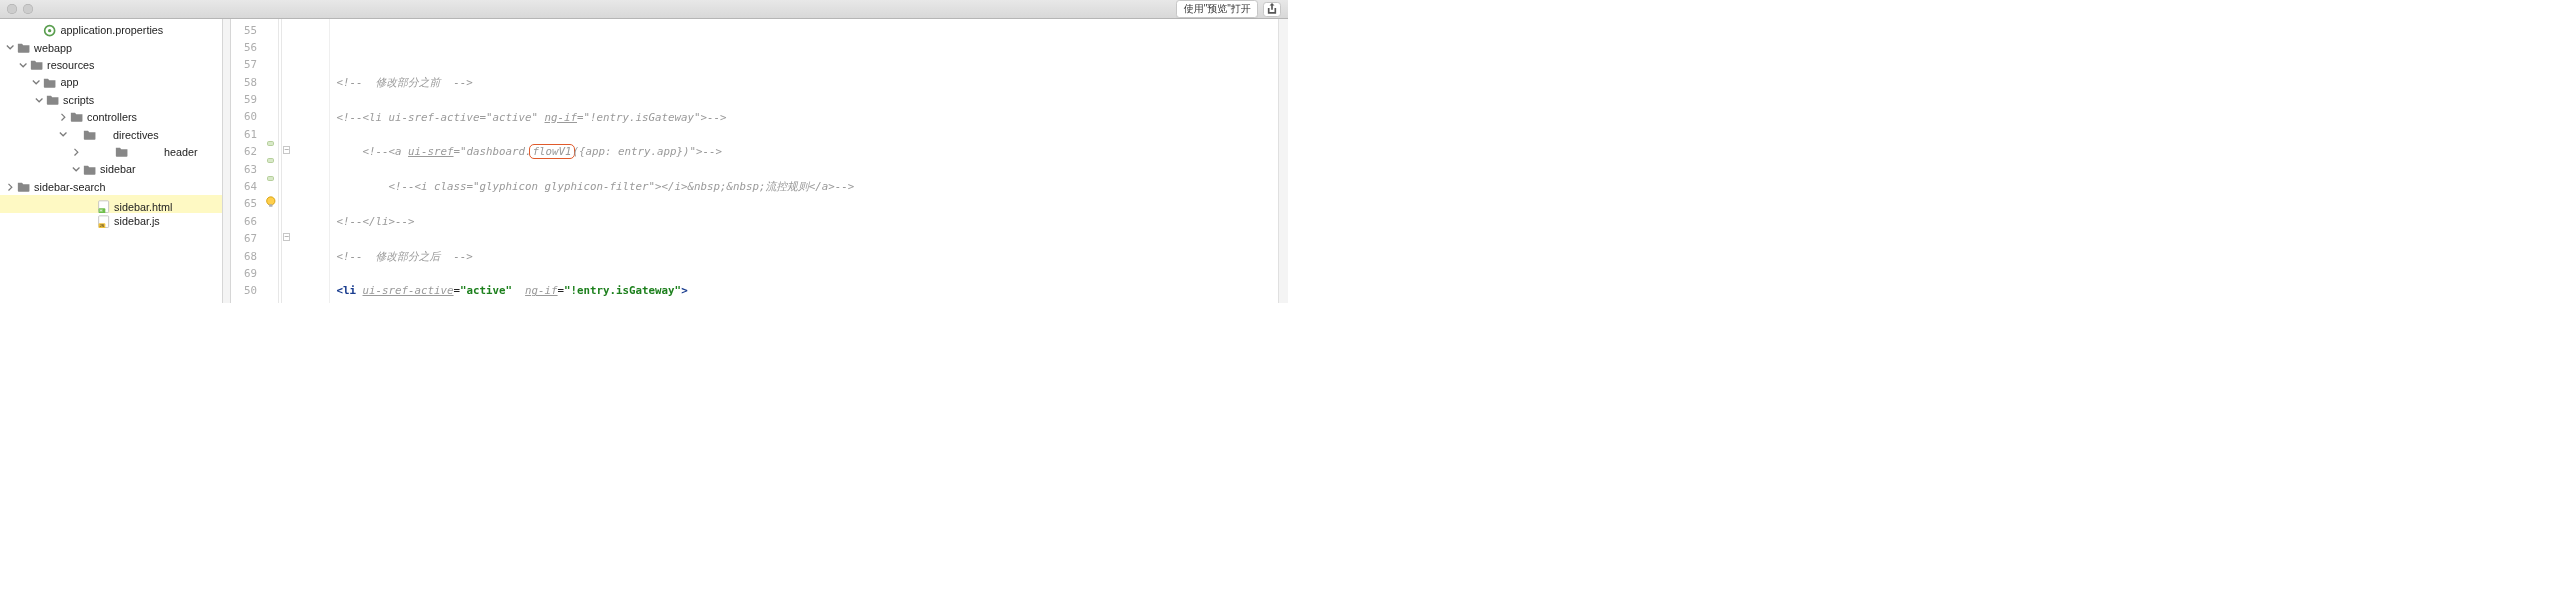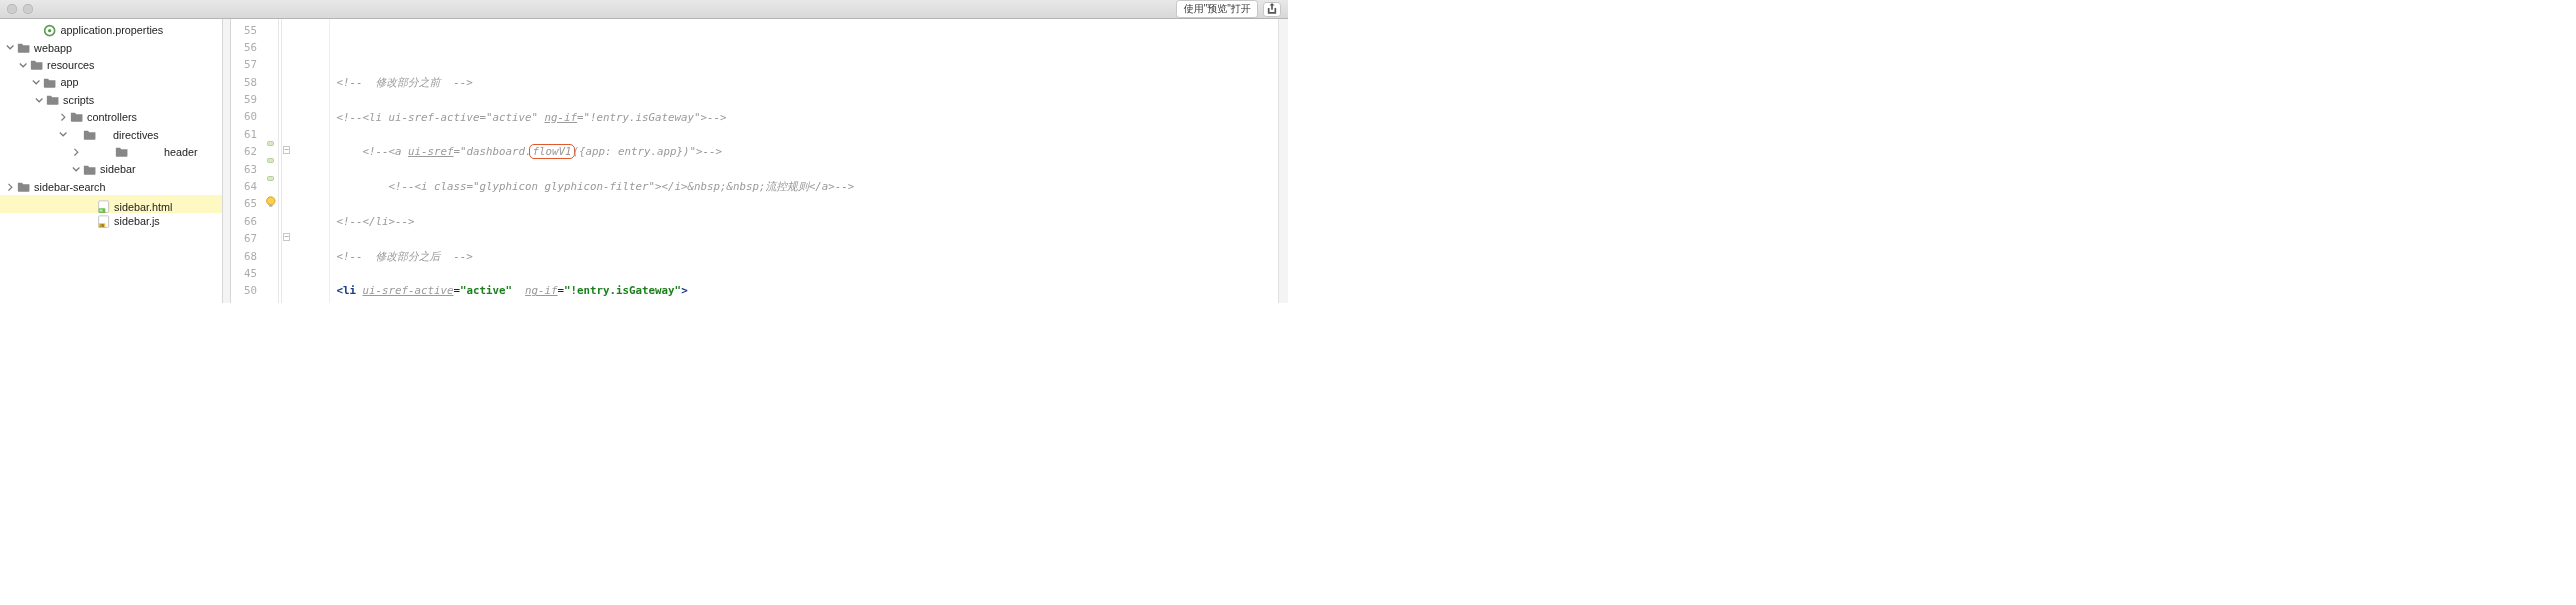--- a/index.html
+++ b/index.html
@@ -310,21 +310,21 @@
         <div>59</div>
         <div>60</div>
         <div>61</div>
         <div>62</div>
         <div>63</div>
         <div>64</div>
         <div>65</div>
         <div>66</div>
         <div>67</div>
         <div>68</div>
-        <div>45</div>
+        <div>69</div>
         <div>50</div>
       </div>
 
     <div class="icon-gutter">
       <div class="chg" style="top:122px"></div>
       <div class="chg" style="top:139px"></div>
       <div class="chg" style="top:157px"></div>
       <svg class="bulb" style="top:177px" viewBox="0 0 14 14">
         <circle cx="7" cy="6" r="5" fill="#ffcf4b" stroke="#d19a00"></circle>
         <rect x="5" y="10" width="4" height="3" fill="#b0b0b0"></rect>

